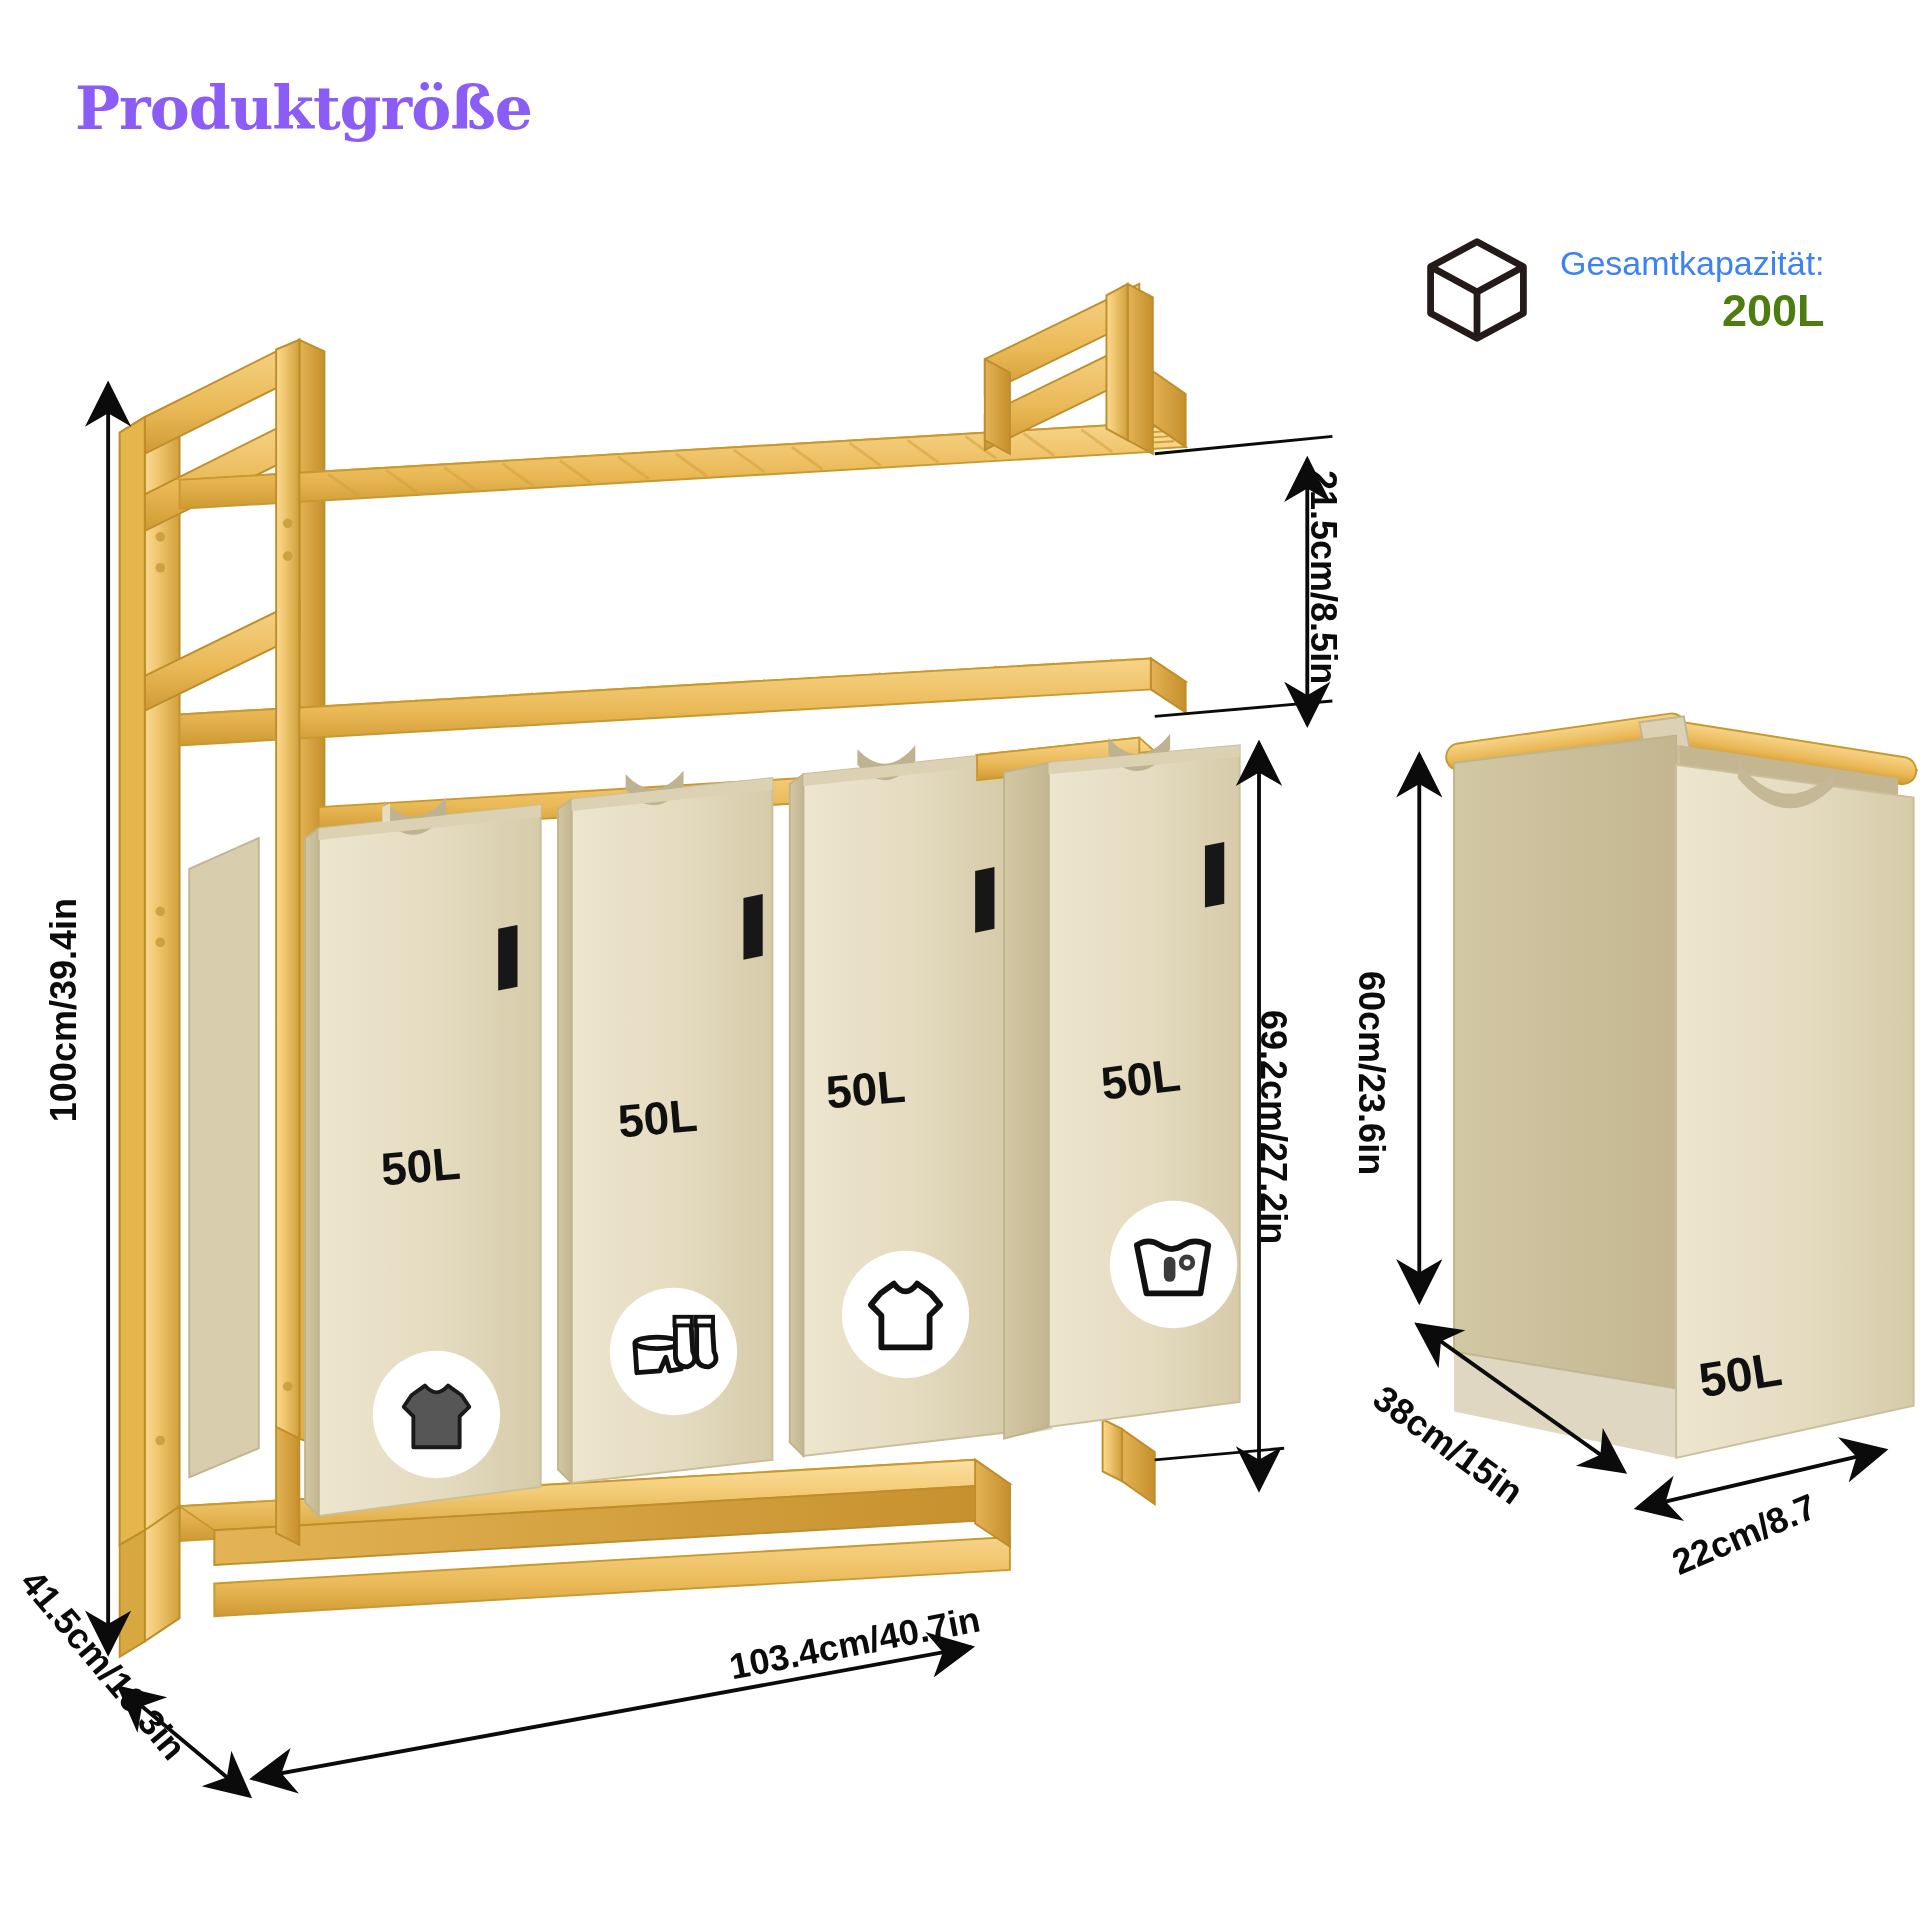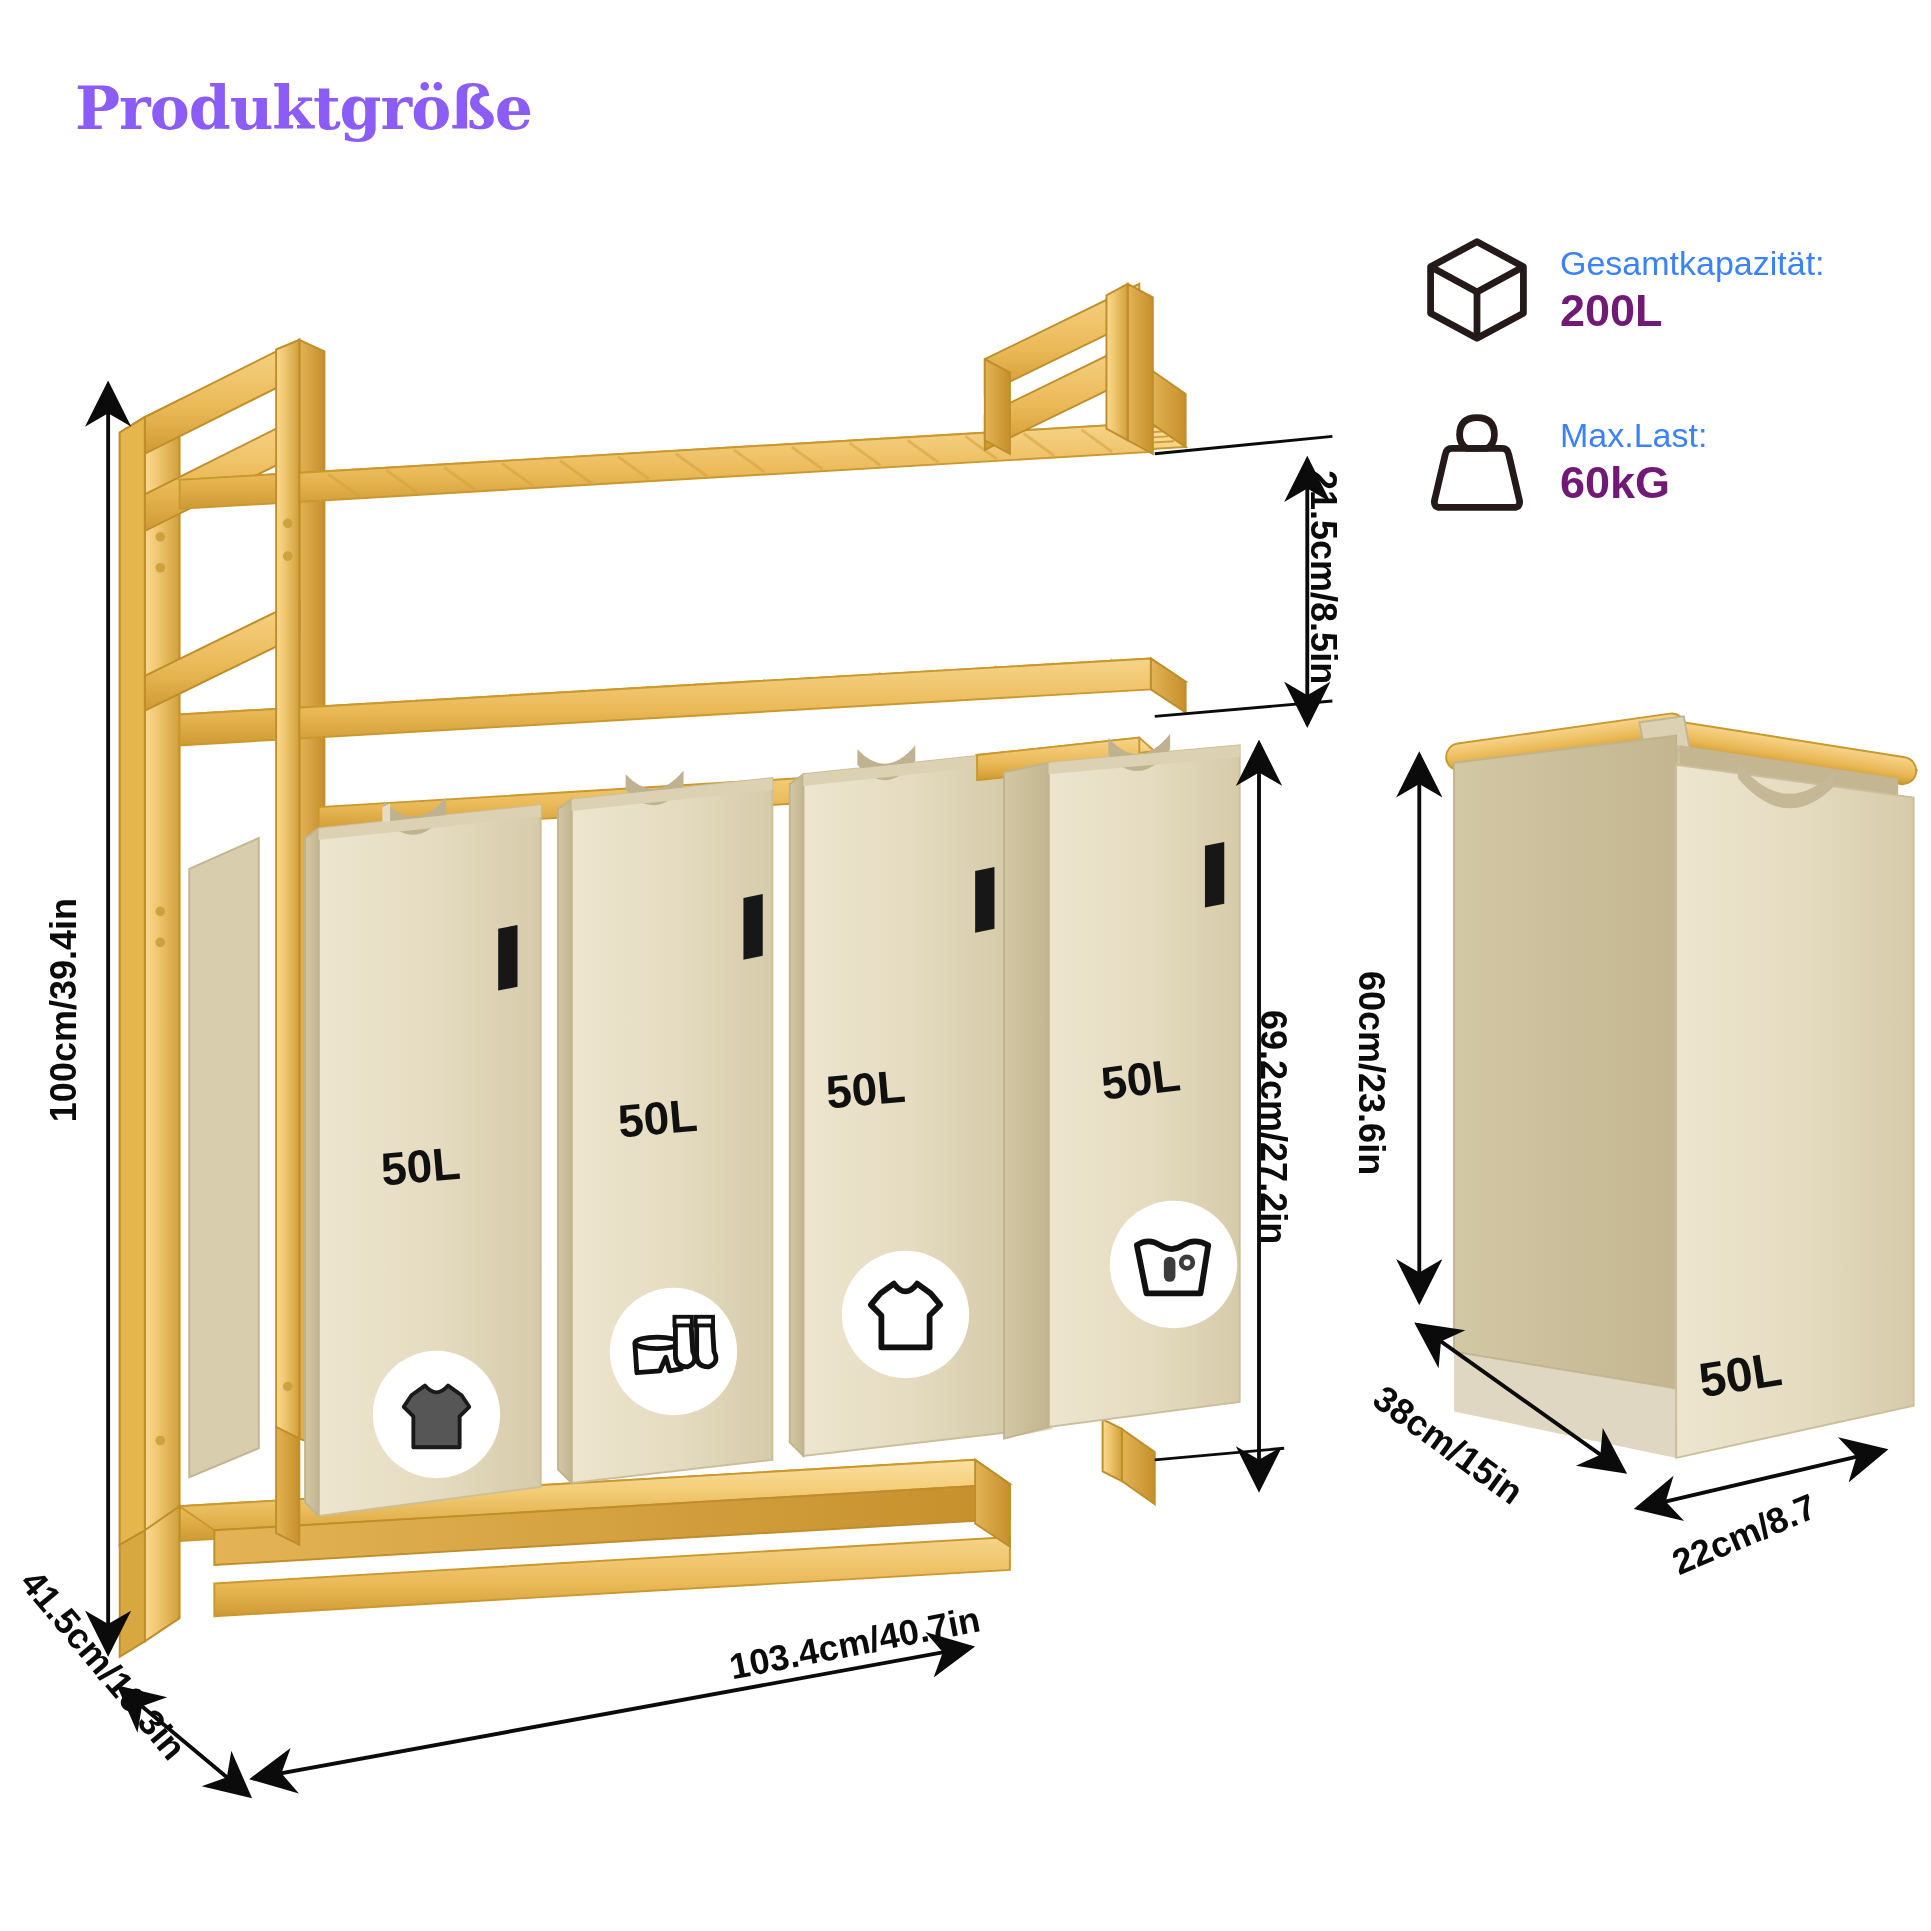--- a/index.html
+++ b/index.html
@@ -54,22 +54,23 @@
     line-height: 1.18;
   }
   .badge-label {
     font-size: 34px;
     color: #3b82f6;
     white-space: nowrap;
   }
   .badge-value {
     font-size: 45px;
     font-weight: bold;
-    color: #701a75;
-    white-space: nowrap;
+    color: #4d7c0f;
+    white-space: nowrap;
+    text-align: right;
   }
 
   
   #product-main {
     position: absolute;
     left: 0;
     top: 0;
     width: 1931px;
     height: 1931px;
     pointer-events: none;
@@ -436,32 +437,20 @@
         <path d="M12,36 L60,62 L108,36" fill="none" stroke="#231a19" stroke-width="7" stroke-linejoin="round"></path>
         <path d="M60,62 L60,110" fill="none" stroke="#231a19" stroke-width="7"></path>
       </svg>
     </div>
     <div class="badge-text">
       <div class="badge-label">Gesamtkapazität:</div>
       <div class="badge-value">200L</div>
     </div>
   </div>
 
-  <div class="badge-row">
-    <div class="badge-icon">
-      <svg viewBox="0 0 120 120" width="116" height="116">
-        <path d="M60,14 Q78,14 78,32 Q78,42 70,46 L50,46 Q42,42 42,32 Q42,14 60,14 Z" fill="none" stroke="#231a19" stroke-width="7" stroke-linejoin="round"></path>
-        <path d="M34,46 L86,46 Q92,46 93,53 L104,100 Q105,107 98,107 L22,107 Q15,107 16,100 L27,53 Q28,46 34,46 Z" fill="none" stroke="#231a19" stroke-width="7" stroke-linejoin="round"></path>
-      </svg>
-    </div>
-    <div class="badge-text">
-      <div class="badge-label">Max.Last:</div>
-      <div class="badge-value">60kG</div>
-    </div>
-  </div>
 
 </div>
 
 <div class="dim-label" id="dim-height-label">100cm/39.4in</div>
 
 <div class="dim-label" id="dim-shelf-label">21.5cm/8.5in</div>
 
 <div class="dim-label" id="dim-total-right-label">69.2cm/27.2in</div>
 
 <div class="dim-label" id="dim-basket-label">60cm/23.6in</div>

